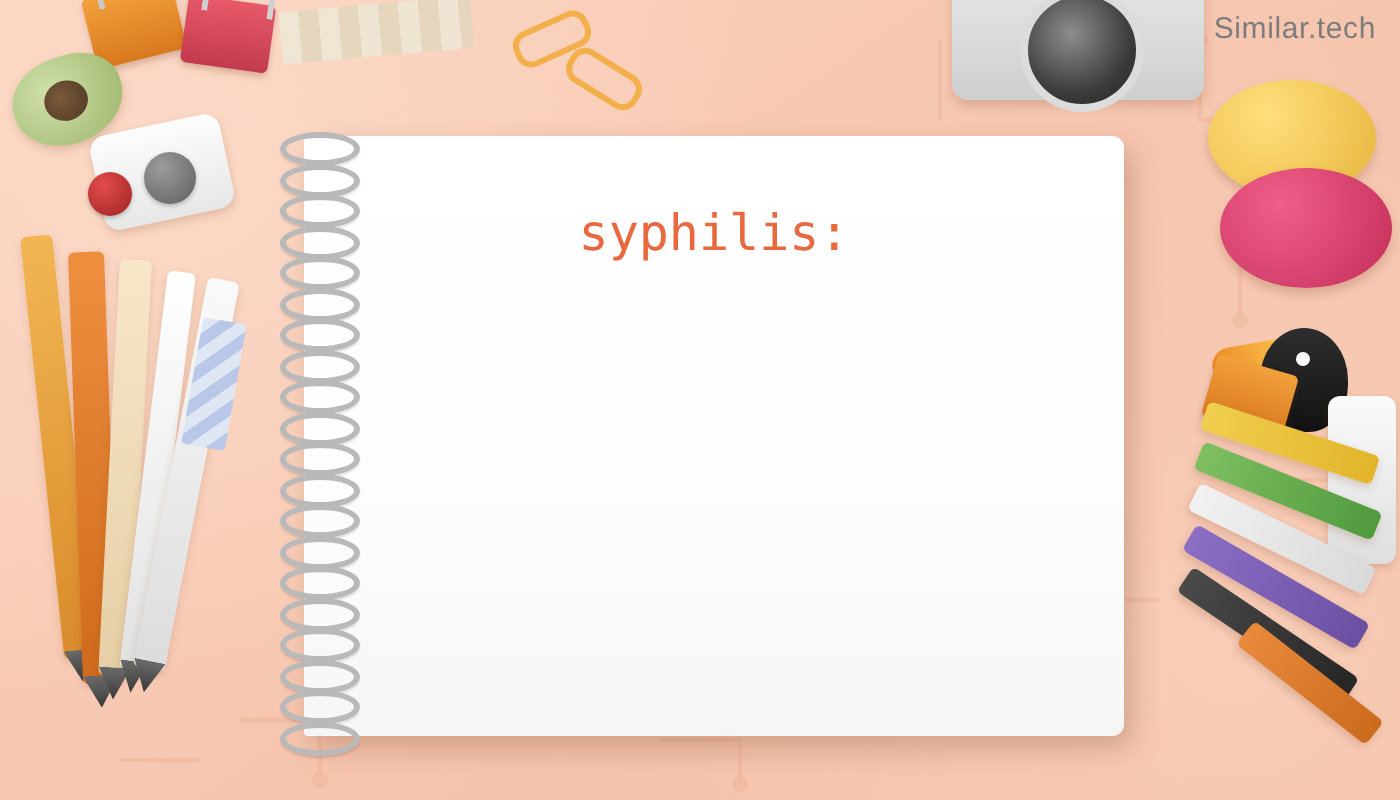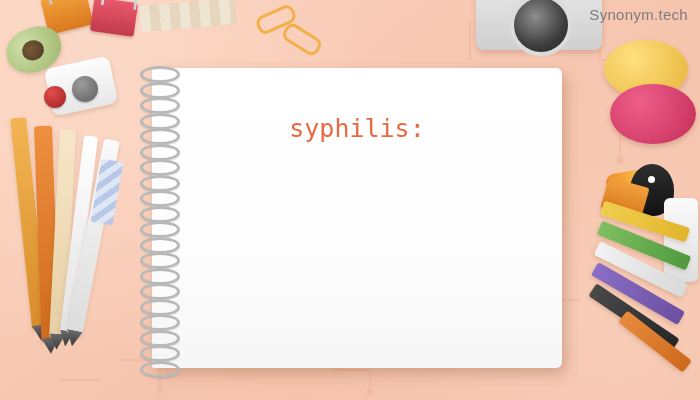--- a/index.html
+++ b/index.html
@@ -251,21 +251,21 @@
     text-align: center;
     color: #e8693f;
   }
   .line-1 {
     font-size: 19px;
     letter-spacing: .5px;
     color: #e8693f;
   }
   .line-2 {
     font-size: 25px;
-    margin-top: 20px;
+    margin-top: 8px;
     color: #e8693f;
   }
   .synonyms {
     position: absolute;
     left: 16px; right: 16px; top: 126px;
     text-align: center;
     color: #5d5d5d;
     font-size: 17px;
     line-height: 29px;
     white-space: pre-line;
@@ -379,14 +379,14 @@
       <div class="ring" style="top: 190px;"></div>
       <div class="ring" style="top: 205.5px;"></div>
       <div class="ring" style="top: 221px;"></div>
       <div class="ring" style="top: 236.5px;"></div>
       <div class="ring" style="top: 252px;"></div>
       <div class="ring" style="top: 267.5px;"></div>
       <div class="ring" style="top: 283px;"></div>
       <div class="ring" style="top: 298.5px;"></div>
     </div>
 
-  <div class="brand">Synonym.tech</div>
+  <div class="brand">Similar.tech</div>
 </div>
 
 </body></html>

